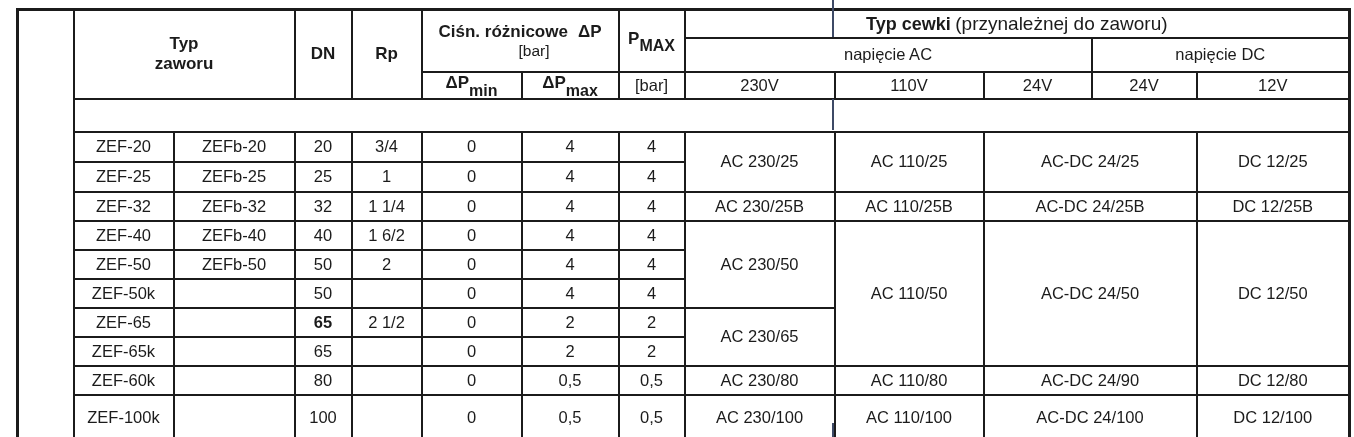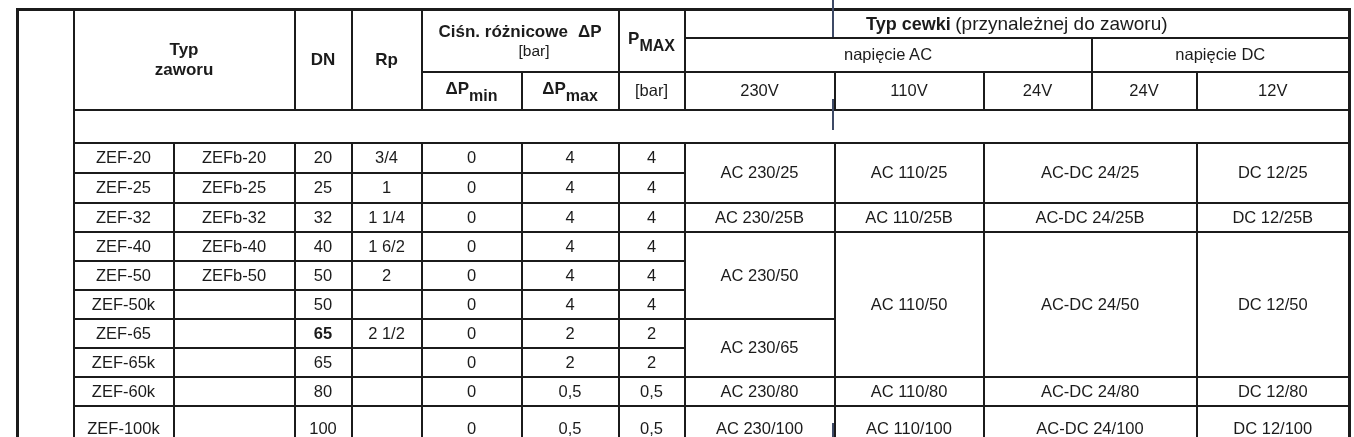--- a/index.html
+++ b/index.html
@@ -106,21 +106,21 @@
           <span class="coil-title">Typ cewki</span>
           <span class="coil-sub">(przynależnej do zaworu)</span>
         </td>
       </tr>
 
       <tr style="height:34px">
         <td class="h nap" colspan="3">napięcie AC</td>
         <td class="h nap" colspan="2">napięcie DC</td>
       </tr>
 
-      <tr style="height:38px">
+      <tr style="height:27px">
         <td class="h big hdr-bottom">
           <span>ΔP</span><span class="sub">min</span>
         </td>
         <td class="h big hdr-bottom">
           <span>ΔP</span><span class="sub">max</span>
         </td>
         <td class="h hdr-bottom unit">[bar]</td>
         <td class="h volt hdr-bottom">230V</td>
         <td class="h volt hdr-bottom">110V</td>
         <td class="h volt hdr-bottom">24V</td>
@@ -220,21 +220,21 @@
       <tr style="height:29px">
         <td>ZEF-60k</td>
         <td></td>
         <td>80</td>
         <td></td>
         <td>0</td>
         <td>0,5</td>
         <td>0,5</td>
         <td>AC 230/80</td>
         <td>AC 110/80</td>
-        <td colspan="2">AC-DC 24/80</td>
+        <td colspan="2">AC-DC 24/90</td>
         <td>DC 12/80</td>
       </tr>
       <tr style="height:46px">
         <td>ZEF-100k</td>
         <td></td>
         <td>100</td>
         <td></td>
         <td>0</td>
         <td>0,5</td>
         <td>0,5</td>

